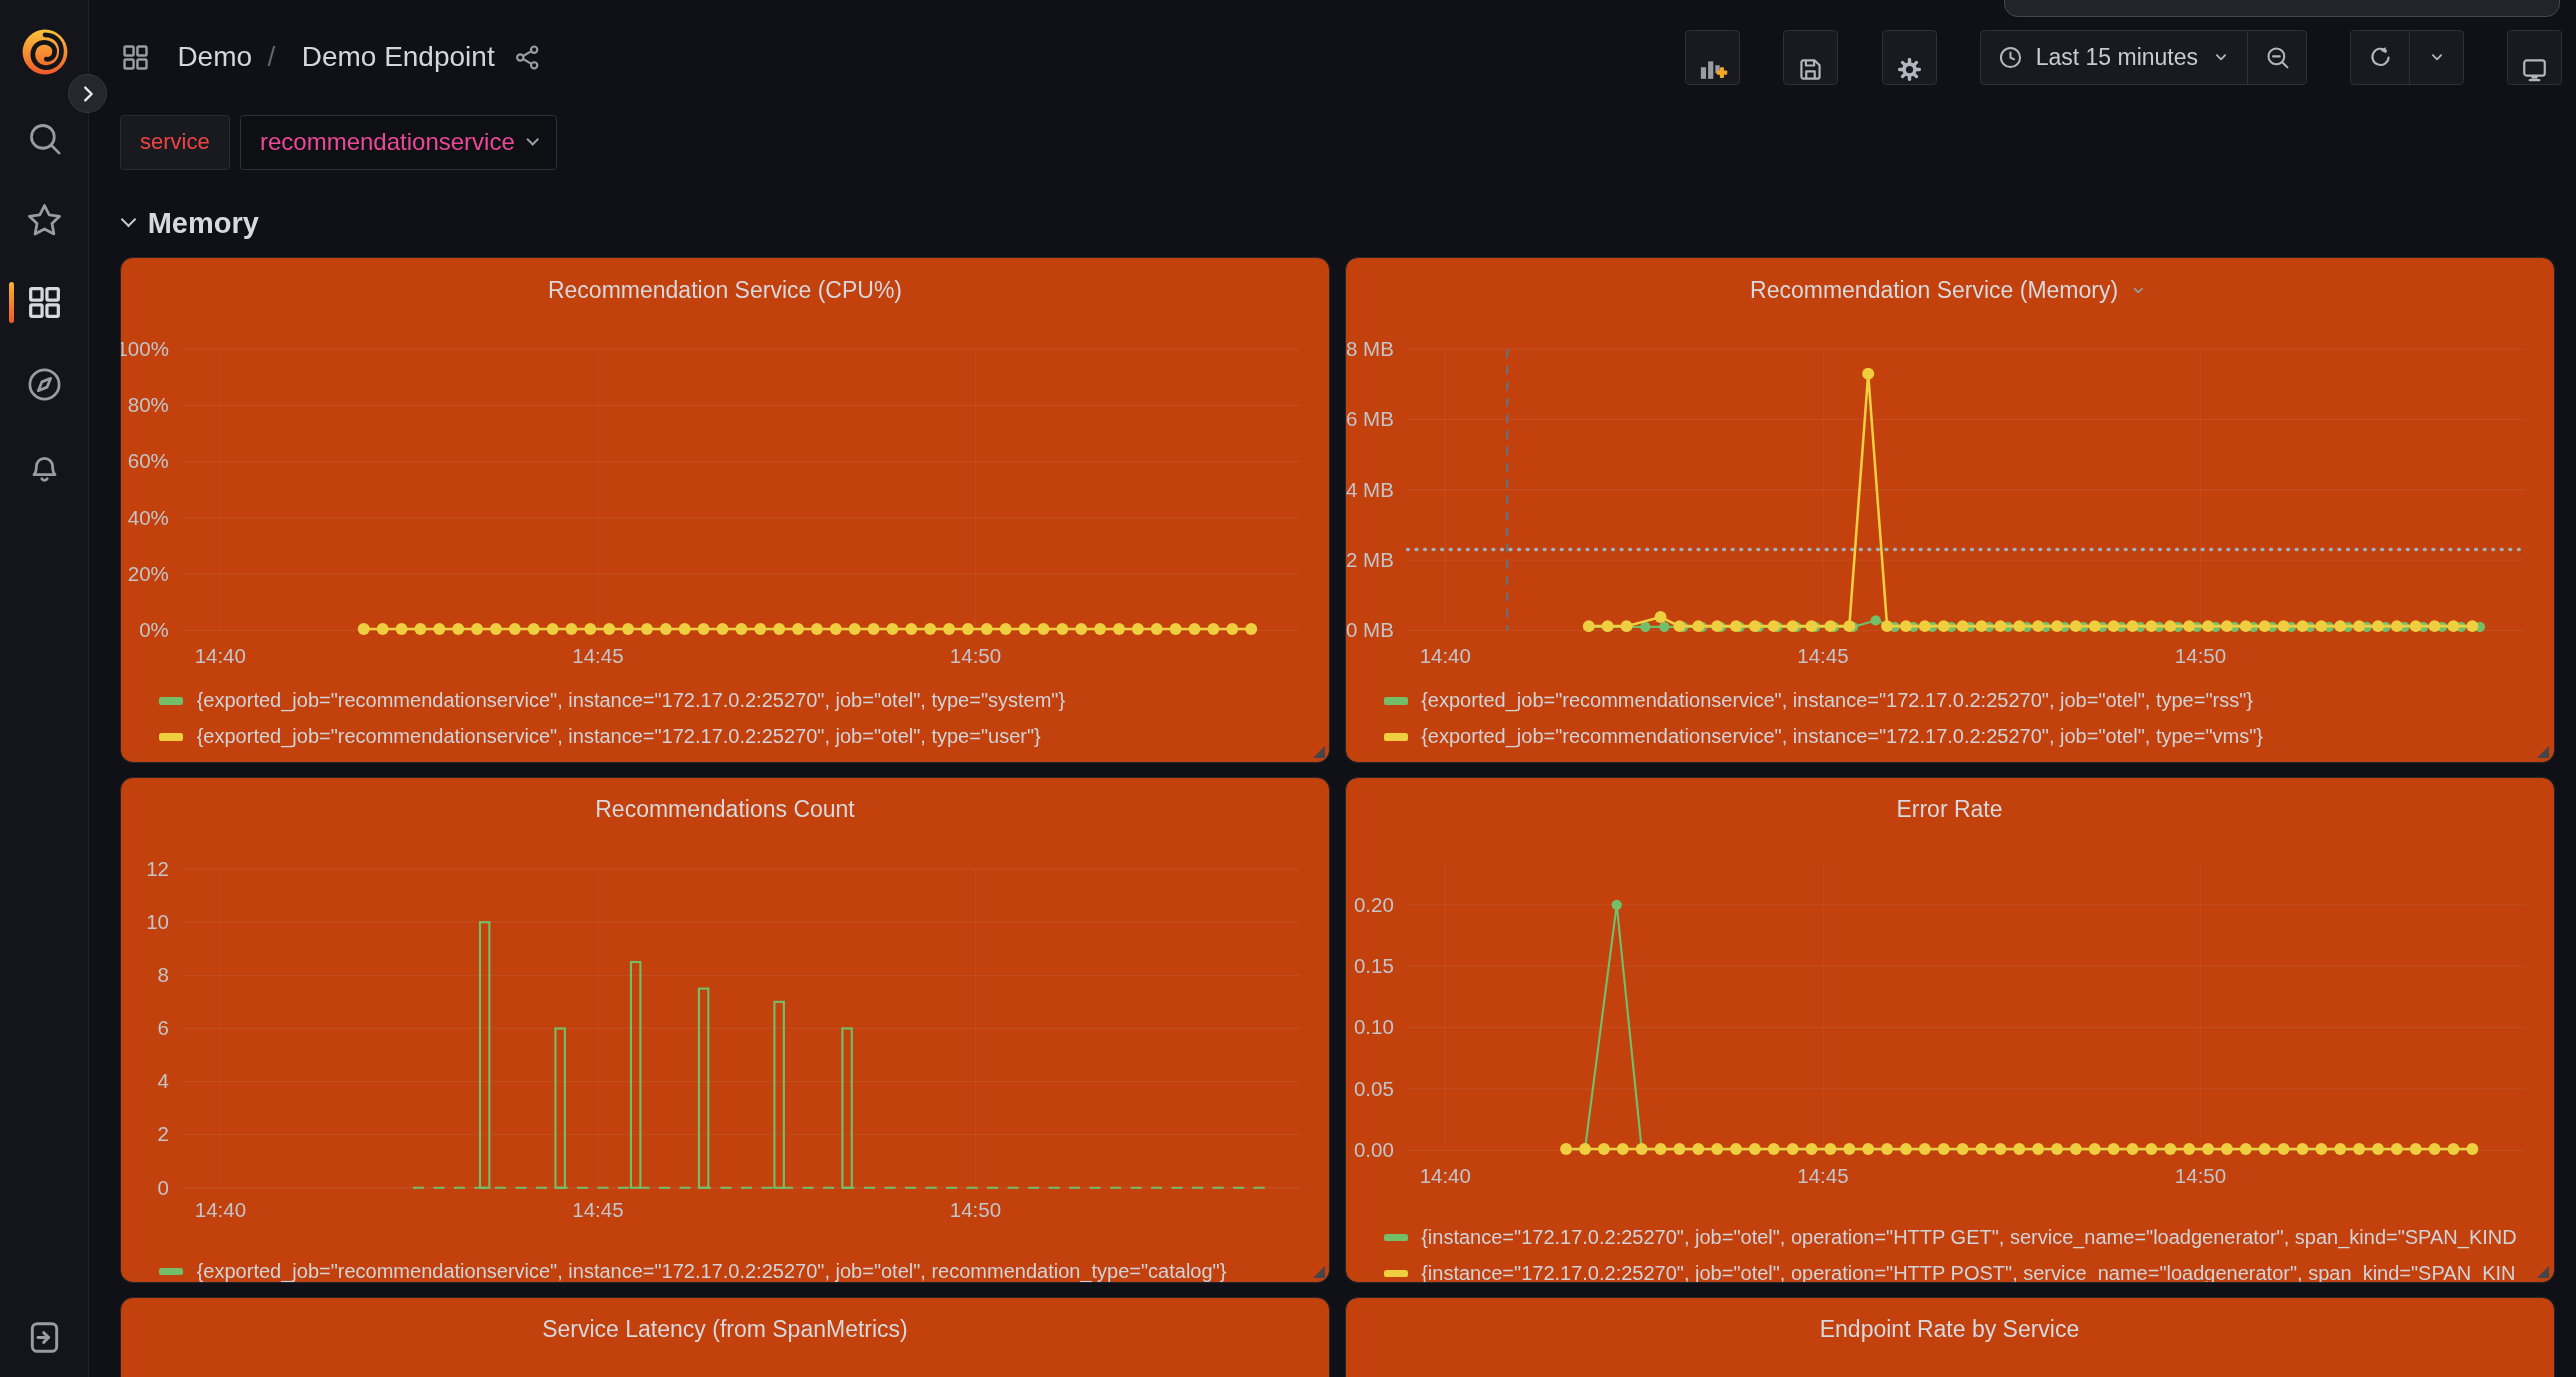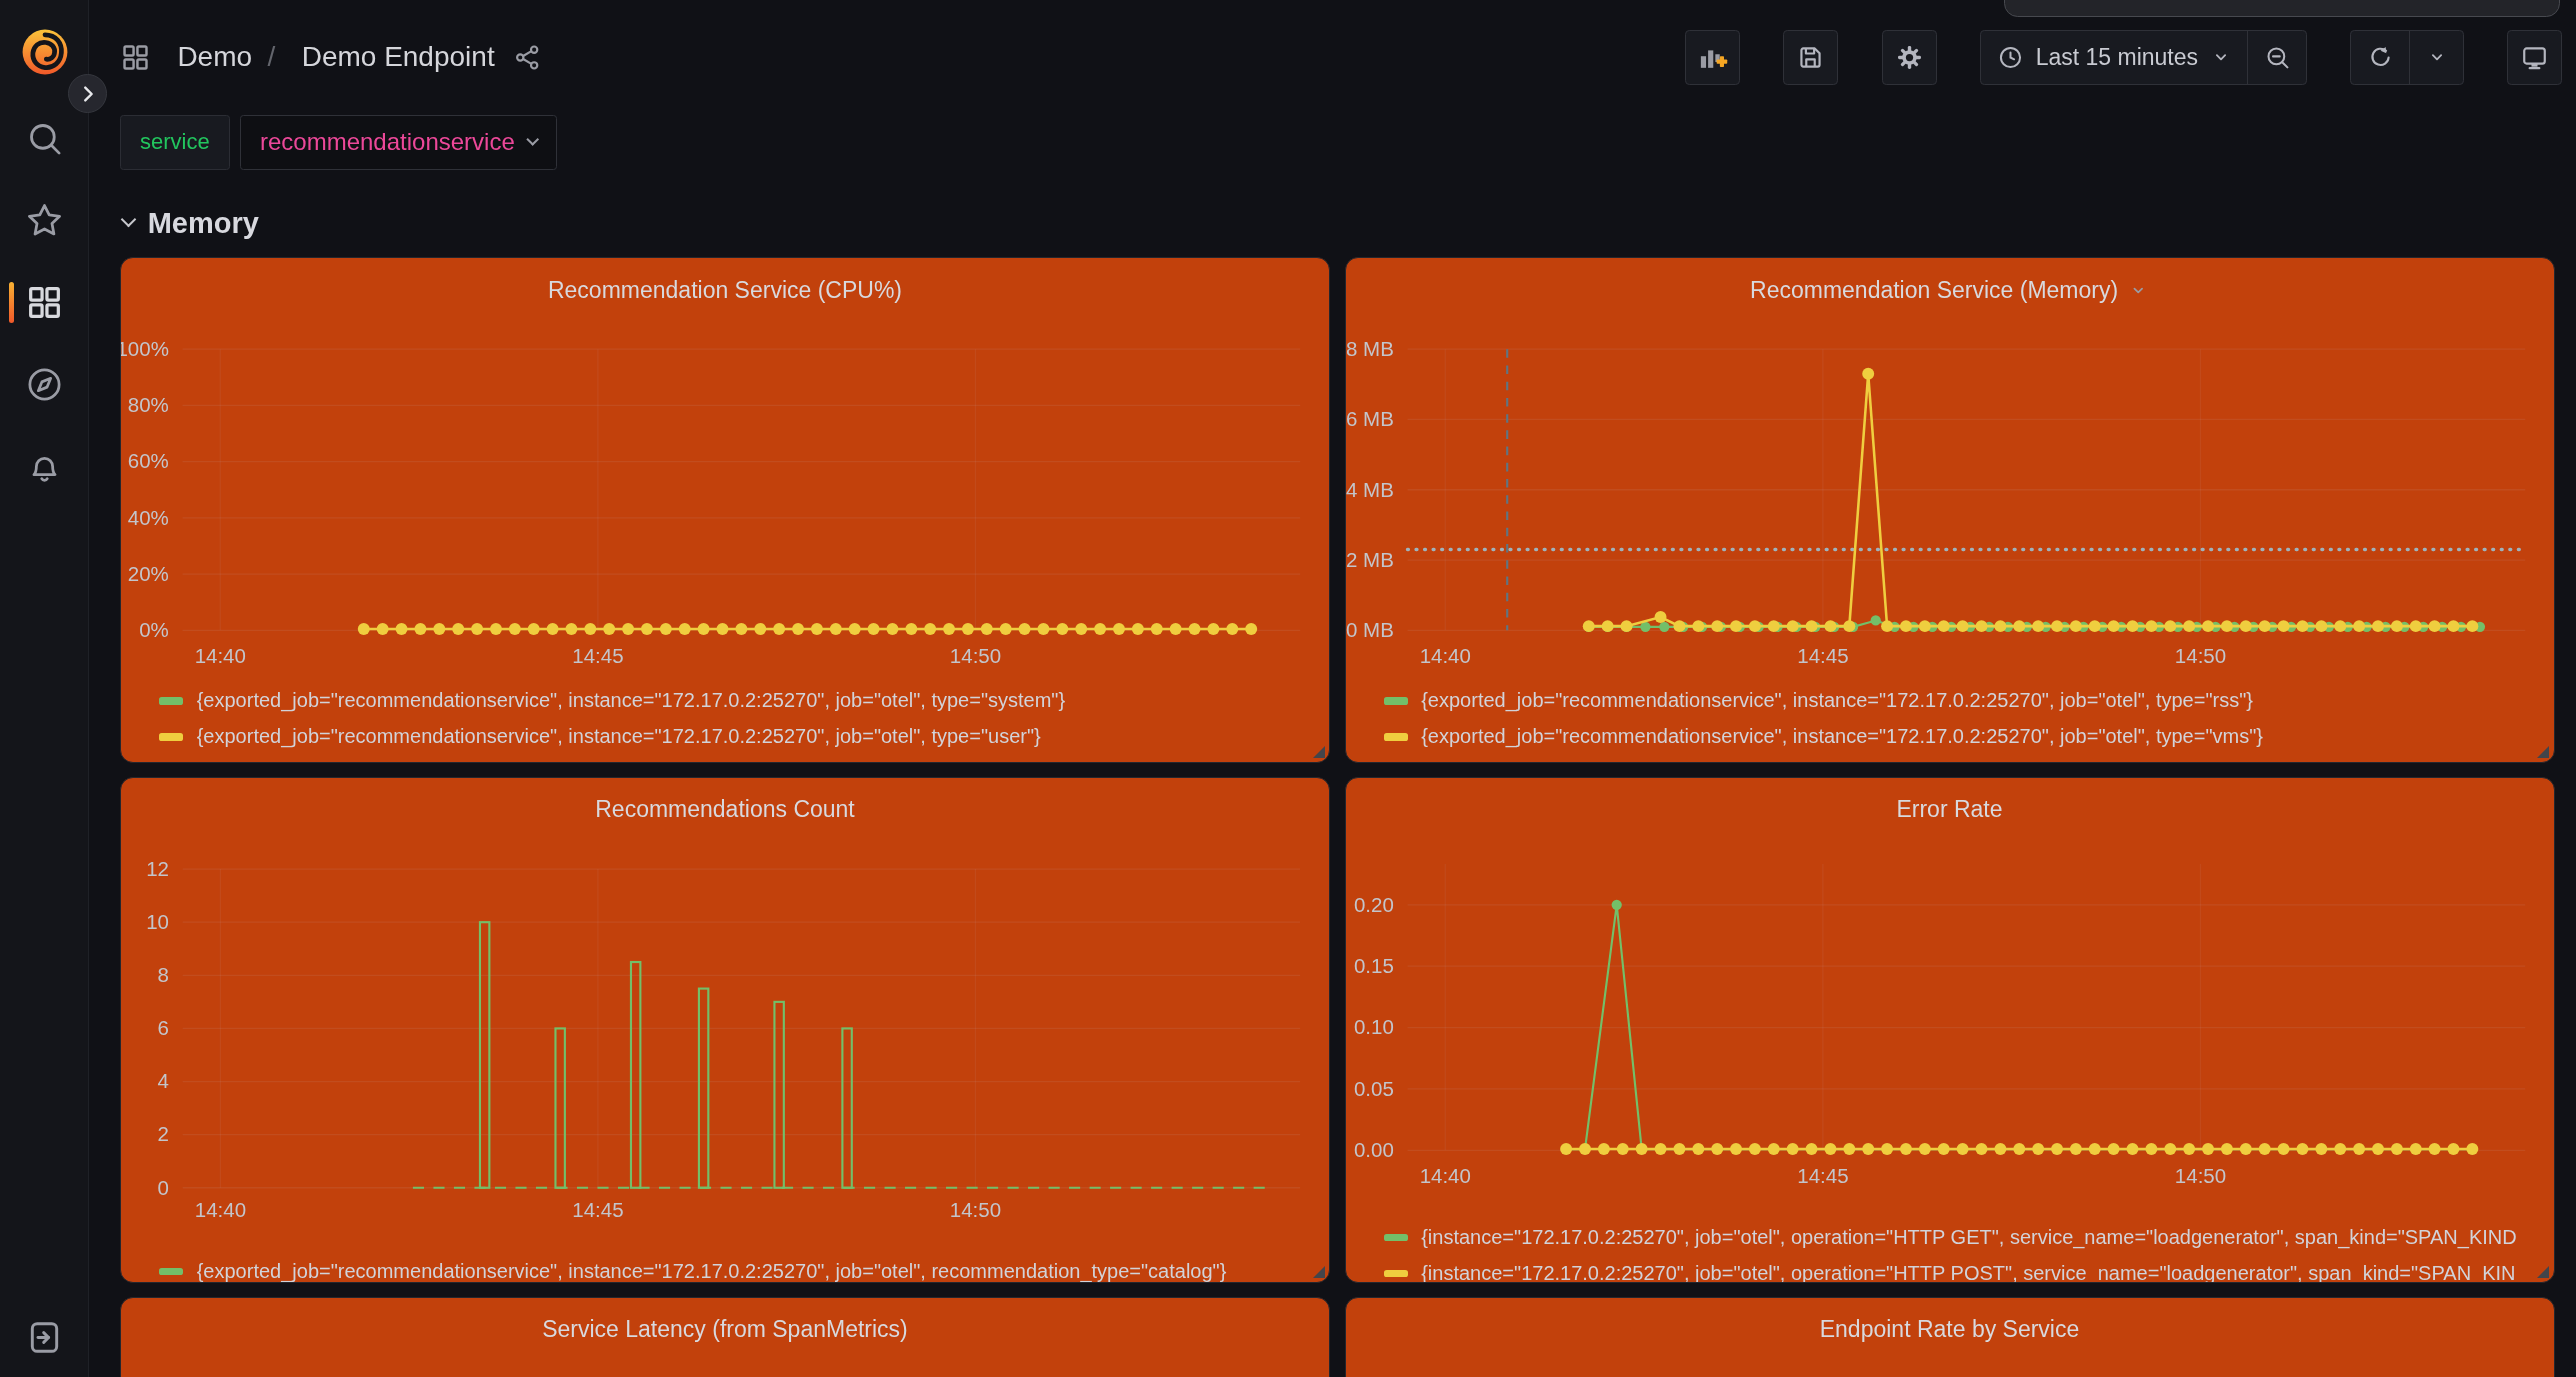--- a/index.html
+++ b/index.html
@@ -36,31 +36,31 @@
   .main { margin-left:89px; position:relative; }
   .topbar { display:flex; align-items:center; justify-content:space-between; height:106px; padding:8.5px 13.7px 0 31px; }
   .breadcrumb { display:flex; align-items:center; gap:15.4px; font-size:28px; }
   .crumb { color:#d5d6db; font-weight:400; cursor:pointer;margin-left:11px; }
   .crumb-sep { color:#63656c; }
   .crumb-icons { color:#9a9ca4; display:flex; align-items:center; }
   .share-pad { margin-left:3.4px; display:flex; align-items:center; color:#9a9ca4; cursor:pointer; }
   .toolbar { display:flex; align-items:center; gap:15.4px; }
   .tb, .tb-group {
     background:#181a20; border:0.9px solid #2f3138; border-radius:4.3px; height:55px;
-    display:flex; align-items:center; color:#b4b6bf;margin-left:28px;
+    display:flex; align-items:flex-end; color:#b4b6bf;margin-left:28px;
   }
   .tb { width:55px; justify-content:center; cursor:pointer; }
   .tb-group .seg { display:flex; align-items:center; height:100%; padding:0 15.4px; cursor:pointer; gap:12px; }
   .tb-group .divider { width:0.9px; height:100%; background:#2f3138; }
   .time-label { font-size:23px; font-weight:500; color:#c9cbd2; white-space:nowrap; }
   
   .vars-row { display:flex; align-items:center; gap:10.3px; padding:5.1px 0 0 31px; height:67px; }
   .var-label {
     height:55px; display:flex; align-items:center; padding:0 19px; font-size:22px;
-    background:#181a20; border:0.9px solid #2b2d34; border-radius:3.4px; color:#22c55e; cursor:pointer;
+    background:#181a20; border:0.9px solid #2b2d34; border-radius:3.4px; color:#ef4444; cursor:pointer;
   }
   .var-value {
     height:55px; display:flex; align-items:center; gap:13px; padding:0 19px; font-size:24px;
     background:#0e0f13; border:0.9px solid #2f3138; border-radius:3.4px; color:#ec4899; cursor:pointer;
   }
   .chev { width:9.4px; height:9.4px; border-right:2.1px solid #9a9ca5; border-bottom:2.1px solid #9a9ca5;
     transform:rotate(45deg); margin-top:-5.1px; display:inline-block; }
   
   .section-row { display:flex; align-items:center; gap:13.7px; margin:31px 0 0 34px; height:38px; cursor:pointer; }
   .section-title { font-size:29px; font-weight:700; color:#d8d9df; }

